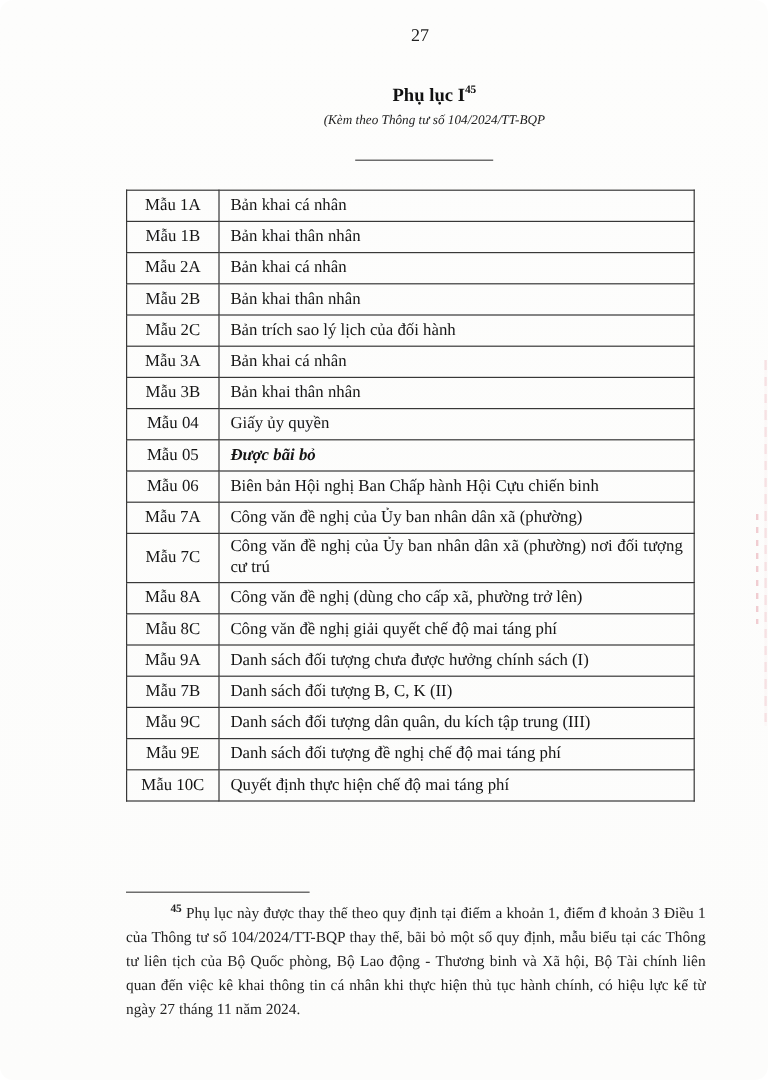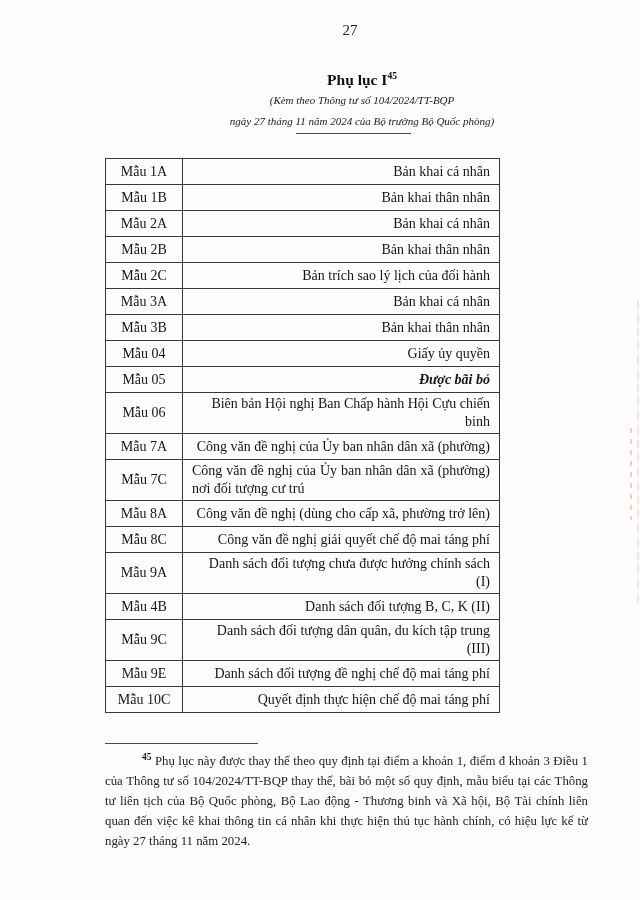--- a/index.html
+++ b/index.html
@@ -30,35 +30,35 @@
   .appendix-title sup, .footnote sup {
     font-size:9.5px; vertical-align:super; line-height:0; font-weight:bold;
   }
   .appendix-subtitle { font-size:11px; font-style:italic; color:#1a1a1a; }
   .header-rule {
     position:absolute; top:133px; left:296px; width:115px; height:0;
     border-top:1.6px solid #4a4a4a;
   }
   
   table.forms-table {
-    position:absolute; top:158px; left:105px; width:395px;
+    position:absolute; top:158px; left:105px; width:474px;
     border-collapse:collapse;
     font-size:14px; color:#151515;
     border:1.8px solid #2e2e2e;
   }
   table.forms-table td {
     border:1.4px solid #383838;
     height:26px;
     vertical-align:middle;
   }
   td.form-cell {
     width:77px; text-align:center; padding:1px 2px;
     white-space:nowrap;
   }
-  td.desc-cell { padding:2px 9px; line-height:18px;text-align:right; }
+  td.desc-cell { padding:2px 9px; line-height:18px; }
   td.desc-cell.emphasis { font-weight:bold; font-style:italic;margin-top:32px; }
   td.desc-cell.justify { text-align:justify; }
   
   .footnote-rule {
     position:absolute; top:743px; left:105px; width:153px; height:0;
     border-top:1.5px solid #4a4a4a;
   }
   .footnote {
     position:absolute; top:751px; left:105px; width:483px;
     font-size:12.8px; line-height:20px; text-align:justify;
@@ -82,21 +82,20 @@
 </head>
 <body>
 
 <div class="page">
 
   <div class="page-number">27</div>
 
   <div class="appendix-header">
     <div class="appendix-title"><span>Phụ lục I</span><sup>45</sup></div>
     <div class="appendix-subtitle">(Kèm theo Thông tư số 104/2024/TT-BQP</div>
-    <div class="appendix-subtitle">ngày 27 tháng 11 năm 2024 của Bộ trưởng Bộ Quốc phòng)</div>
   </div>
 
   <div class="header-rule"></div>
 
   <table class="forms-table">
     <tbody>
     <tr>
       <td class="form-cell">Mẫu 1A</td>
       <td class="desc-cell">Bản khai cá nhân</td>
     </tr>
@@ -165,21 +164,21 @@
       <td class="form-cell">Mẫu 8C</td>
       <td class="desc-cell">Công văn đề nghị giải quyết chế độ mai táng phí</td>
     </tr>
 
     <tr>
       <td class="form-cell">Mẫu 9A</td>
       <td class="desc-cell">Danh sách đối tượng chưa được hưởng chính sách (I)</td>
     </tr>
 
     <tr>
-      <td class="form-cell">Mẫu 4B</td>
+      <td class="form-cell">Mẫu 7B</td>
       <td class="desc-cell">Danh sách đối tượng B, C, K (II)</td>
     </tr>
 
     <tr>
       <td class="form-cell">Mẫu 9C</td>
       <td class="desc-cell">Danh sách đối tượng dân quân, du kích tập trung (III)</td>
     </tr>
 
     <tr>
       <td class="form-cell">Mẫu 9E</td>

